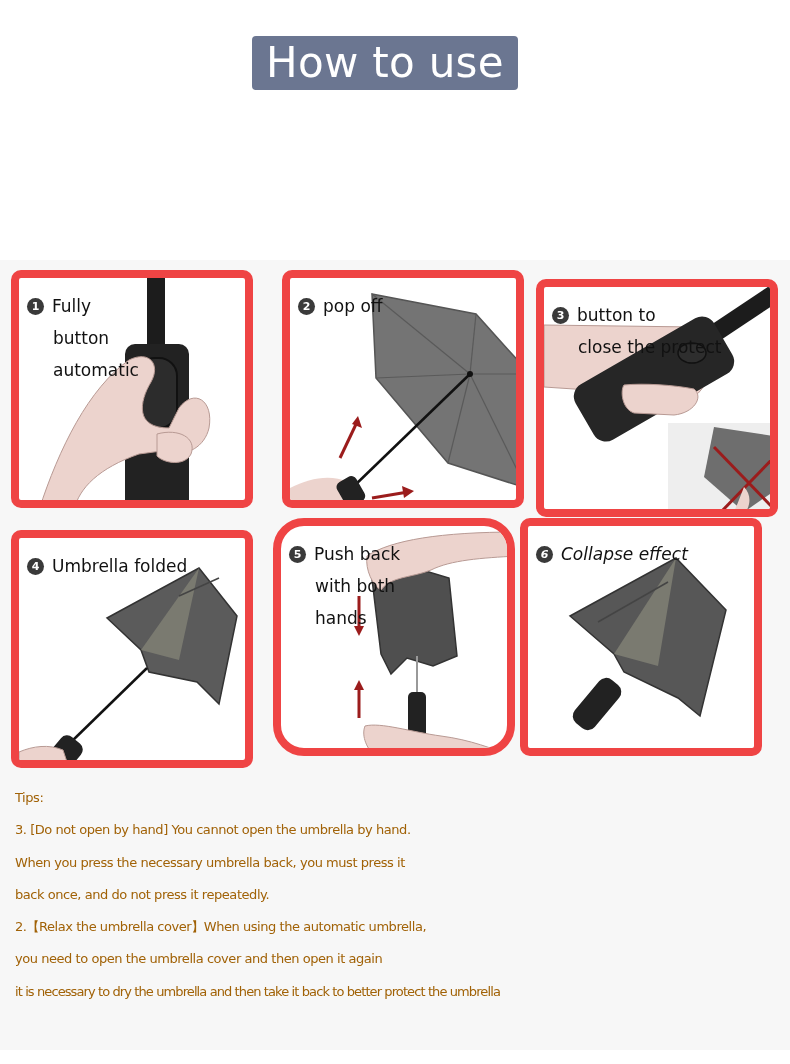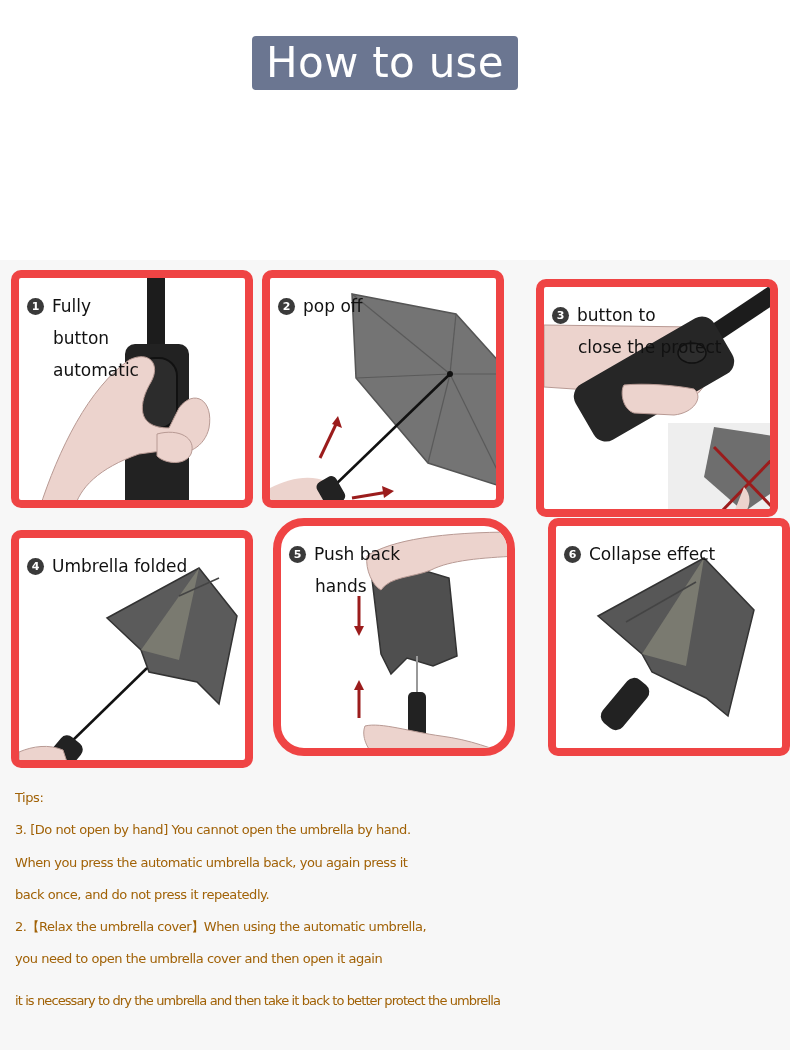--- a/index.html
+++ b/index.html
@@ -62,21 +62,21 @@
     <path d="M20 232 C40 170 70 110 110 82 C130 72 142 86 132 104 C120 124 116 150 150 150 L160 130 C175 110 195 122 190 150 C186 168 168 180 150 172 L120 176 C80 190 60 210 55 232 Z" fill="#ecd3cd" stroke="#b89a94" stroke-width="1"></path>
     <path d="M138 156 C160 150 178 160 172 176 C166 188 146 186 138 178 Z" fill="#ecd3cd" stroke="#b89a94" stroke-width="1"></path>
   </svg>
   <div class="card-label">
     <span class="label-line first"><span class="badge">1</span><span>Fully</span></span>
     <span class="label-line">button</span>
     <span class="label-line">automatic</span>
   </div>
 </div>
 
-<div class="card" style="left:262px; top:270px;">
+<div class="card" style="left:282px; top:270px;">
   <svg class="art" viewBox="0 0 236 232">
     <polygon points="82,16 186,36 240,96 236,210 158,185 86,100" fill="#747474" stroke="#555" stroke-width="1.5"></polygon>
     <g stroke="#5a5a5a" stroke-width="1.2" fill="none">
       <line x1="180" y1="96" x2="82" y2="16"></line>
       <line x1="180" y1="96" x2="186" y2="36"></line>
       <line x1="180" y1="96" x2="240" y2="96"></line>
       <line x1="180" y1="96" x2="236" y2="210"></line>
       <line x1="180" y1="96" x2="158" y2="185"></line>
       <line x1="180" y1="96" x2="86" y2="100"></line>
     </g>
@@ -134,37 +134,38 @@
     <line x1="136" y1="130" x2="136" y2="170" stroke="#999" stroke-width="2"></line>
     <rect x="127" y="166" width="18" height="50" rx="5" fill="#222"></rect>
     <path d="M84 200 C100 196 130 206 160 210 C190 214 210 222 236 232 L96 232 C86 224 80 210 84 200 Z" fill="#ecd3cd" stroke="#b89a94" stroke-width="1"></path>
     <line x1="78" y1="70" x2="78" y2="102" stroke="#9b1c1c" stroke-width="3"></line>
     <polygon points="73,100 83,100 78,110" fill="#9b1c1c"></polygon>
     <line x1="78" y1="192" x2="78" y2="162" stroke="#9b1c1c" stroke-width="3"></line>
     <polygon points="73,164 83,164 78,154" fill="#9b1c1c"></polygon>
   </svg>
   <div class="card-label">
     <span class="label-line first"><span class="badge">5</span><span>Push back</span></span>
+    <span class="label-line">with both</span>
     <span class="label-line">hands</span>
   </div>
 </div>
 
-<div class="card" style="left:548px; top:518px;">
+<div class="card" style="left:520px; top:518px;font-style:italic;">
   <svg class="art" viewBox="0 0 236 232">
     <path d="M42 90 L148 32 L198 84 L172 190 L150 172 L96 146 L86 128 Z" fill="#575757" stroke="#333" stroke-width="1.5"></path>
     <path d="M86 128 L148 32 L130 140 Z" fill="#7a7a70"></path>
     <path d="M70 96 L140 56" stroke="#444" stroke-width="1.5" fill="none"></path>
     <rect x="56" y="150" width="26" height="56" rx="9" fill="#222" transform="rotate(40 69 178)"></rect>
   </svg>
   <div class="card-label">
     <span class="label-line first"><span class="badge">6</span><span>Collapse effect</span></span>
   </div>
 </div>
 
 <div class="tips">
   <div>Tips:</div>
   <div>3. [Do not open by hand] You cannot open the umbrella by hand.</div>
-  <div>When you press the automatic umbrella back, you again press it</div>
+  <div>When you press the necessary umbrella back, you must press it</div>
   <div>back once, and do not press it repeatedly.</div>
   <div>2.【Relax the umbrella cover】When using the automatic umbrella,</div>
   <div>you need to open the umbrella cover and then open it again</div>
-  <div style="letter-spacing:-0.9px;margin-top:9px;">it is necessary to dry the umbrella and then take it back to better protect the umbrella</div>
+  <div style="letter-spacing:-0.9px;">it is necessary to dry the umbrella and then take it back to better protect the umbrella</div>
 </div>
 
 </body></html>

